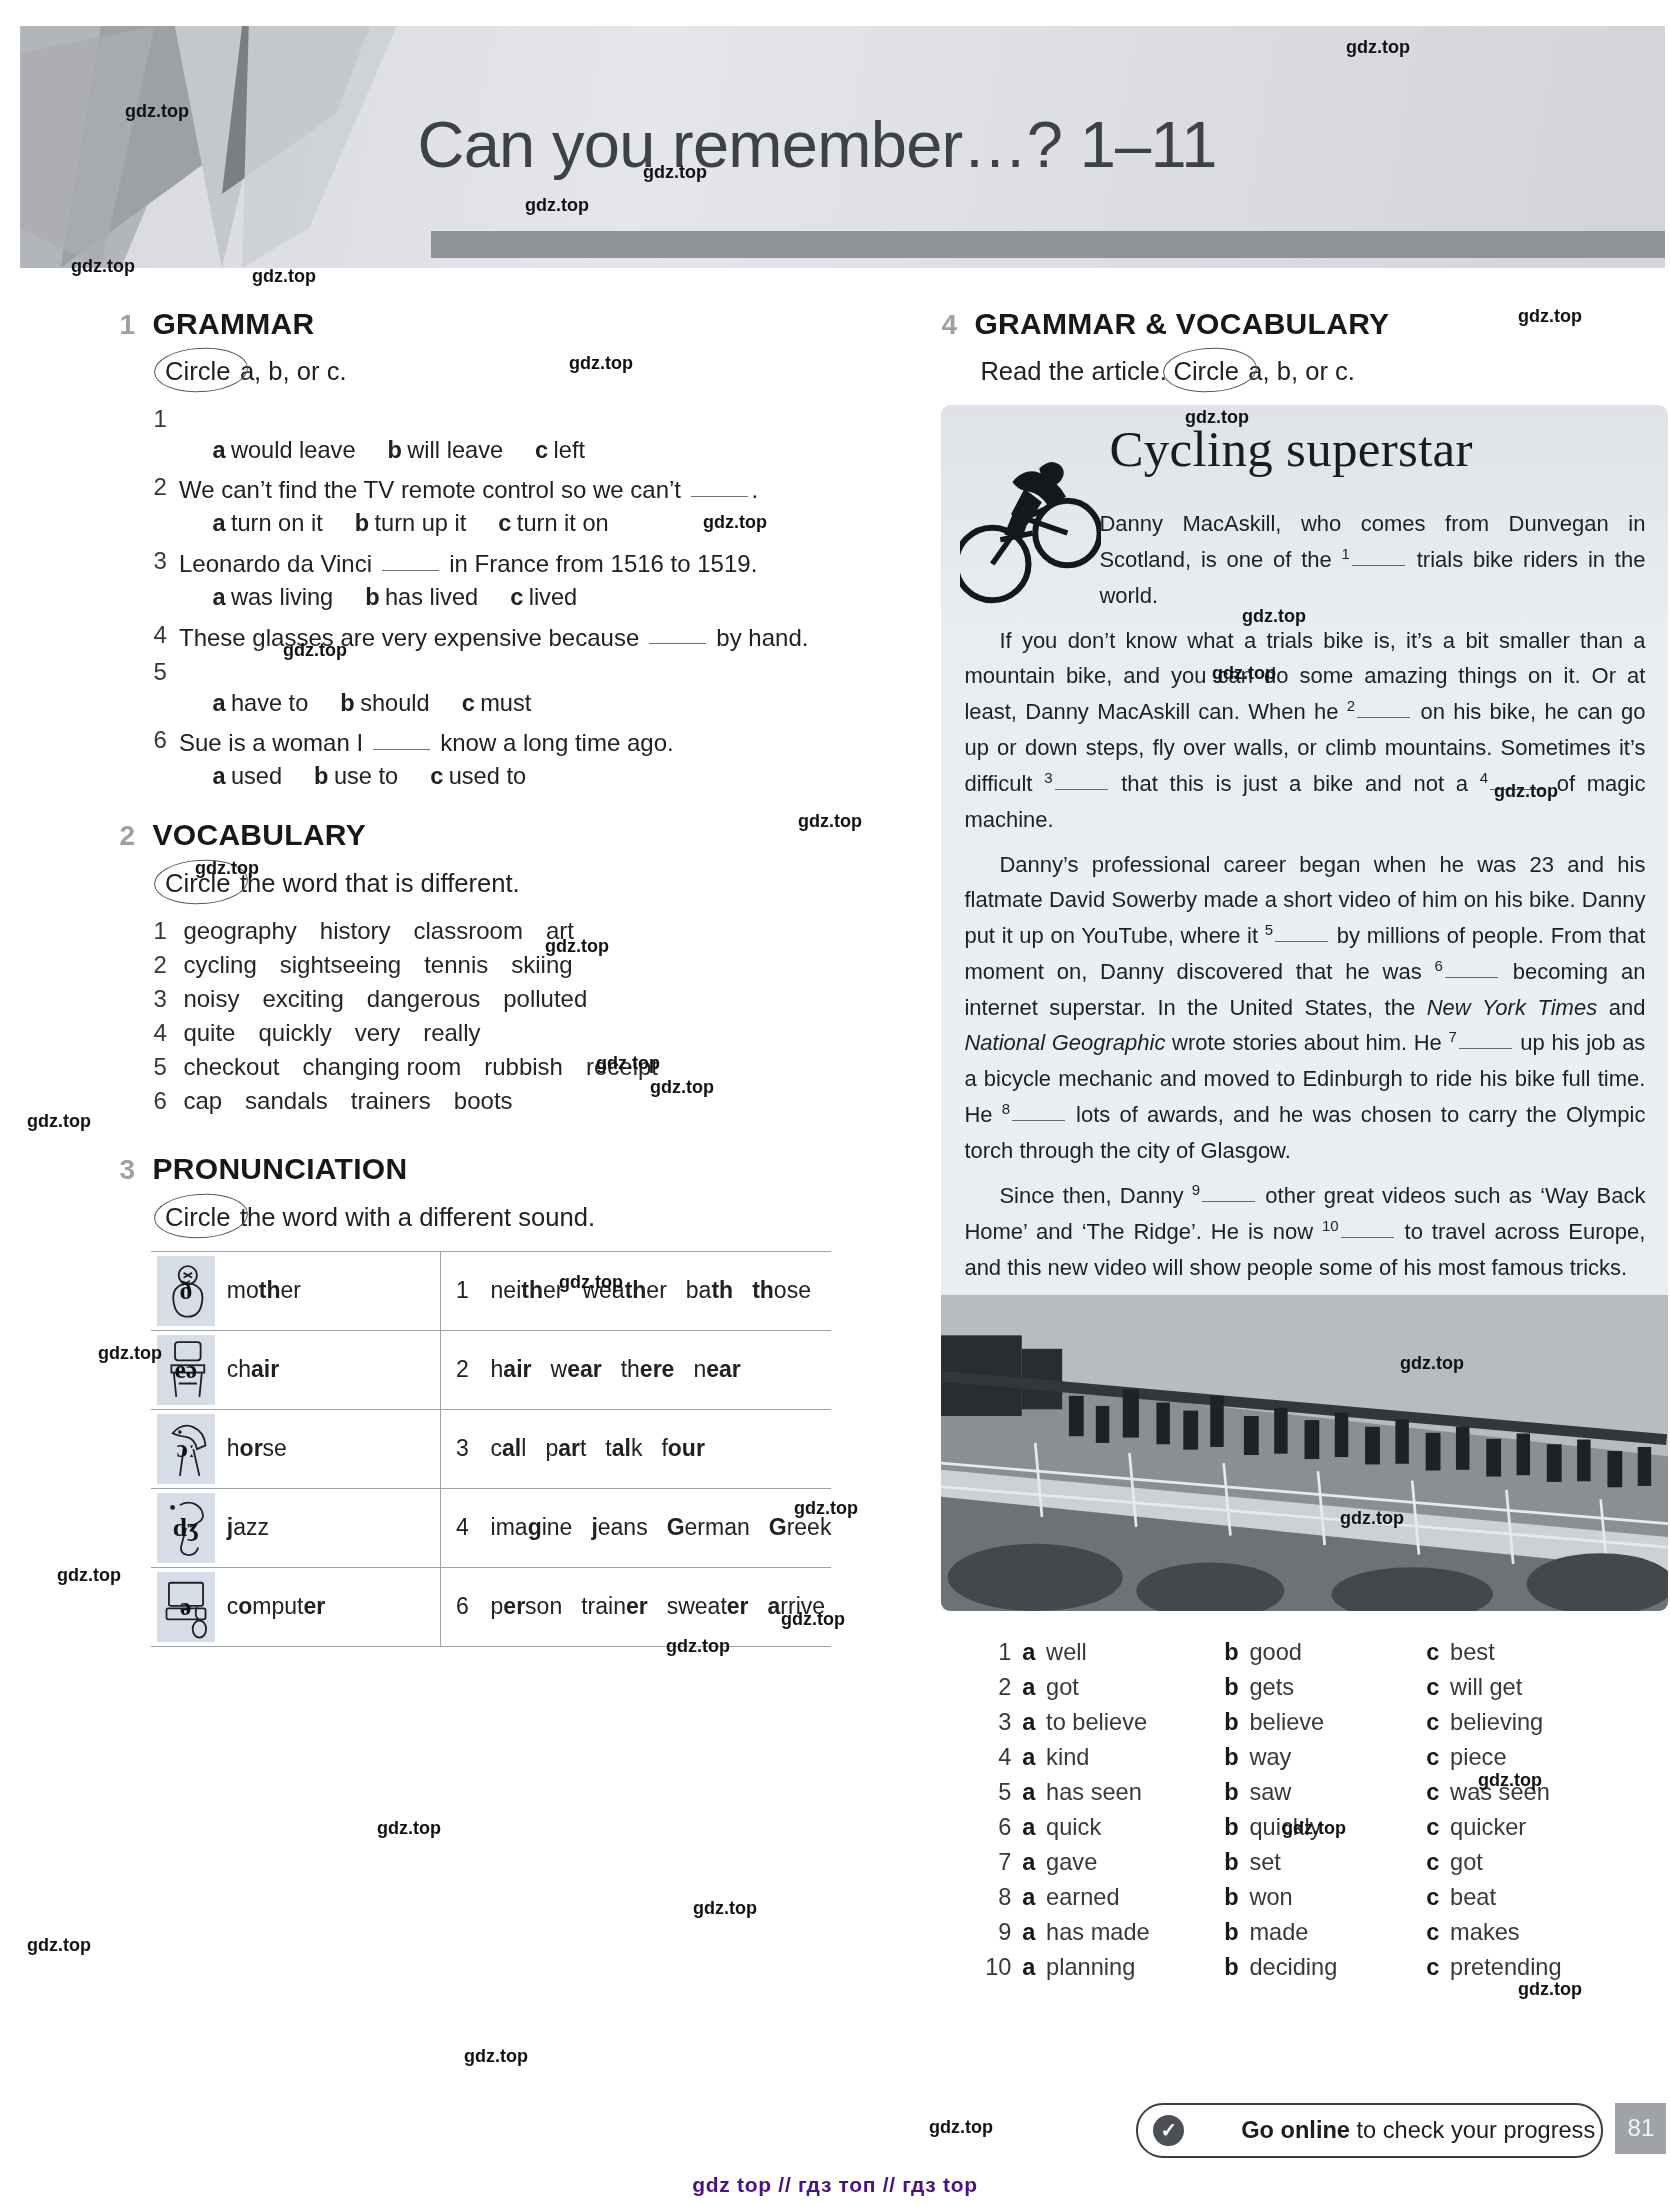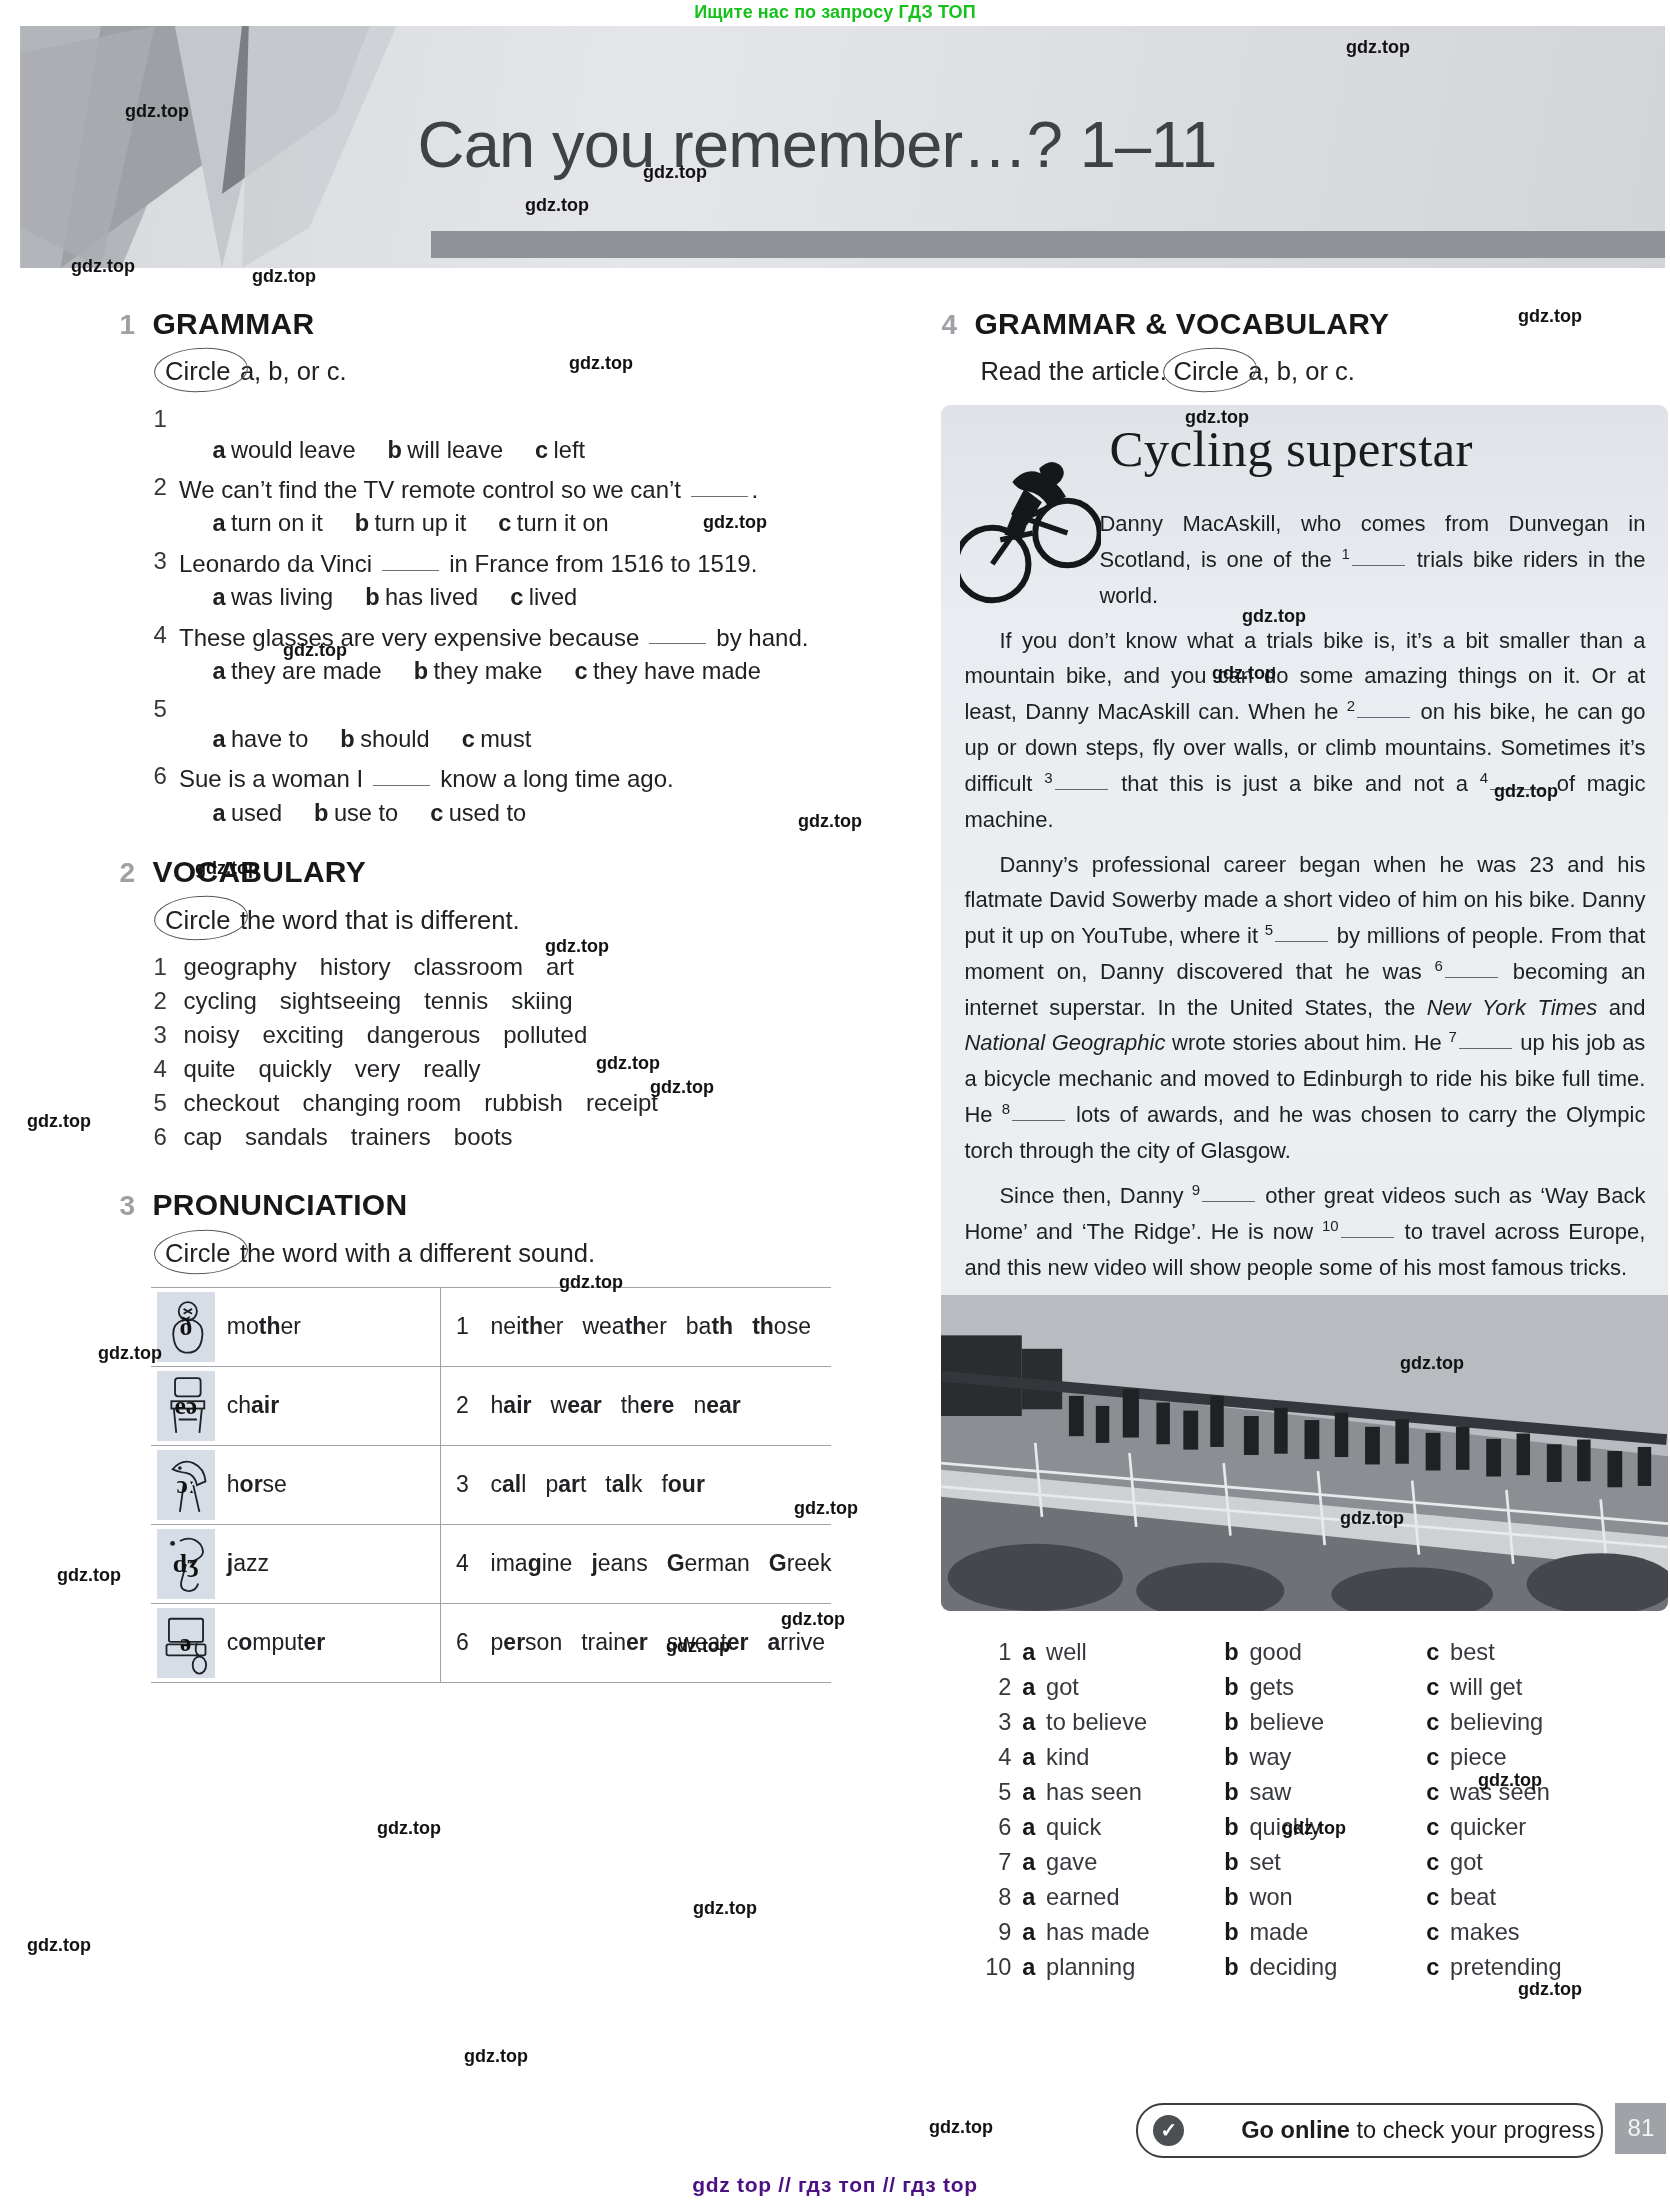--- a/index.html
+++ b/index.html
@@ -157,23 +157,20 @@
   }
 
   
   .wm{position:absolute;font-size:18px;font-weight:700;color:#111;white-space:nowrap;}
 </style>
 </head>
 <body>
 
 <div class="page">
 
-  <div class="topbanner">
-    <span>Ищите нас по запросу ГДЗ ТОП</span>
-  </div>
 
   <div class="sheet">
 
     <div class="headband">
       <div class="hb-deco">
         <svg width="471" height="242" viewBox="0 0 700 360">
           <polygon points="0,0 300,0 150,360 0,360" fill="#b2b5ba"></polygon>
           <polygon points="120,0 350,0 280,200 60,360" fill="#9da0a5"></polygon>
           <polygon points="230,0 470,0 350,150 300,360" fill="#c4c7cb"></polygon>
           <polygon points="330,0 520,0 470,130 300,250" fill="#7b7e83"></polygon>
@@ -215,21 +212,20 @@
                 <div class="q-num">3</div>
                 <div class="q-body">Leonardo da Vinci <span class="blank"></span> in France from 1516 to 1519.</div>
               </div>
               <div class="q-opts"><b>a</b><span>was living</span><span class="gap"></span><b>b</b><span>has lived</span><span class="gap"></span><b>c</b><span>lived</span></div>
             </div>
             <div>
               <div class="q">
                 <div class="q-num">4</div>
                 <div class="q-body">These glasses are very expensive because <span class="blank"></span> by hand.</div>
               </div>
-              <div class="q-opts"><b>a</b><span>they are made</span><span class="gap"></span><b>b</b><span>they make</span><span class="gap"></span><b>c</b><span>they have made</span></div>
             </div>
             <div>
               <div class="q">
                 <div class="q-num">5</div>
               </div>
               <div class="q-opts"><b>a</b><span>have to</span><span class="gap"></span><b>b</b><span>should</span><span class="gap"></span><b>c</b><span>must</span></div>
             </div>
             <div>
               <div class="q">
                 <div class="q-num">6</div>

